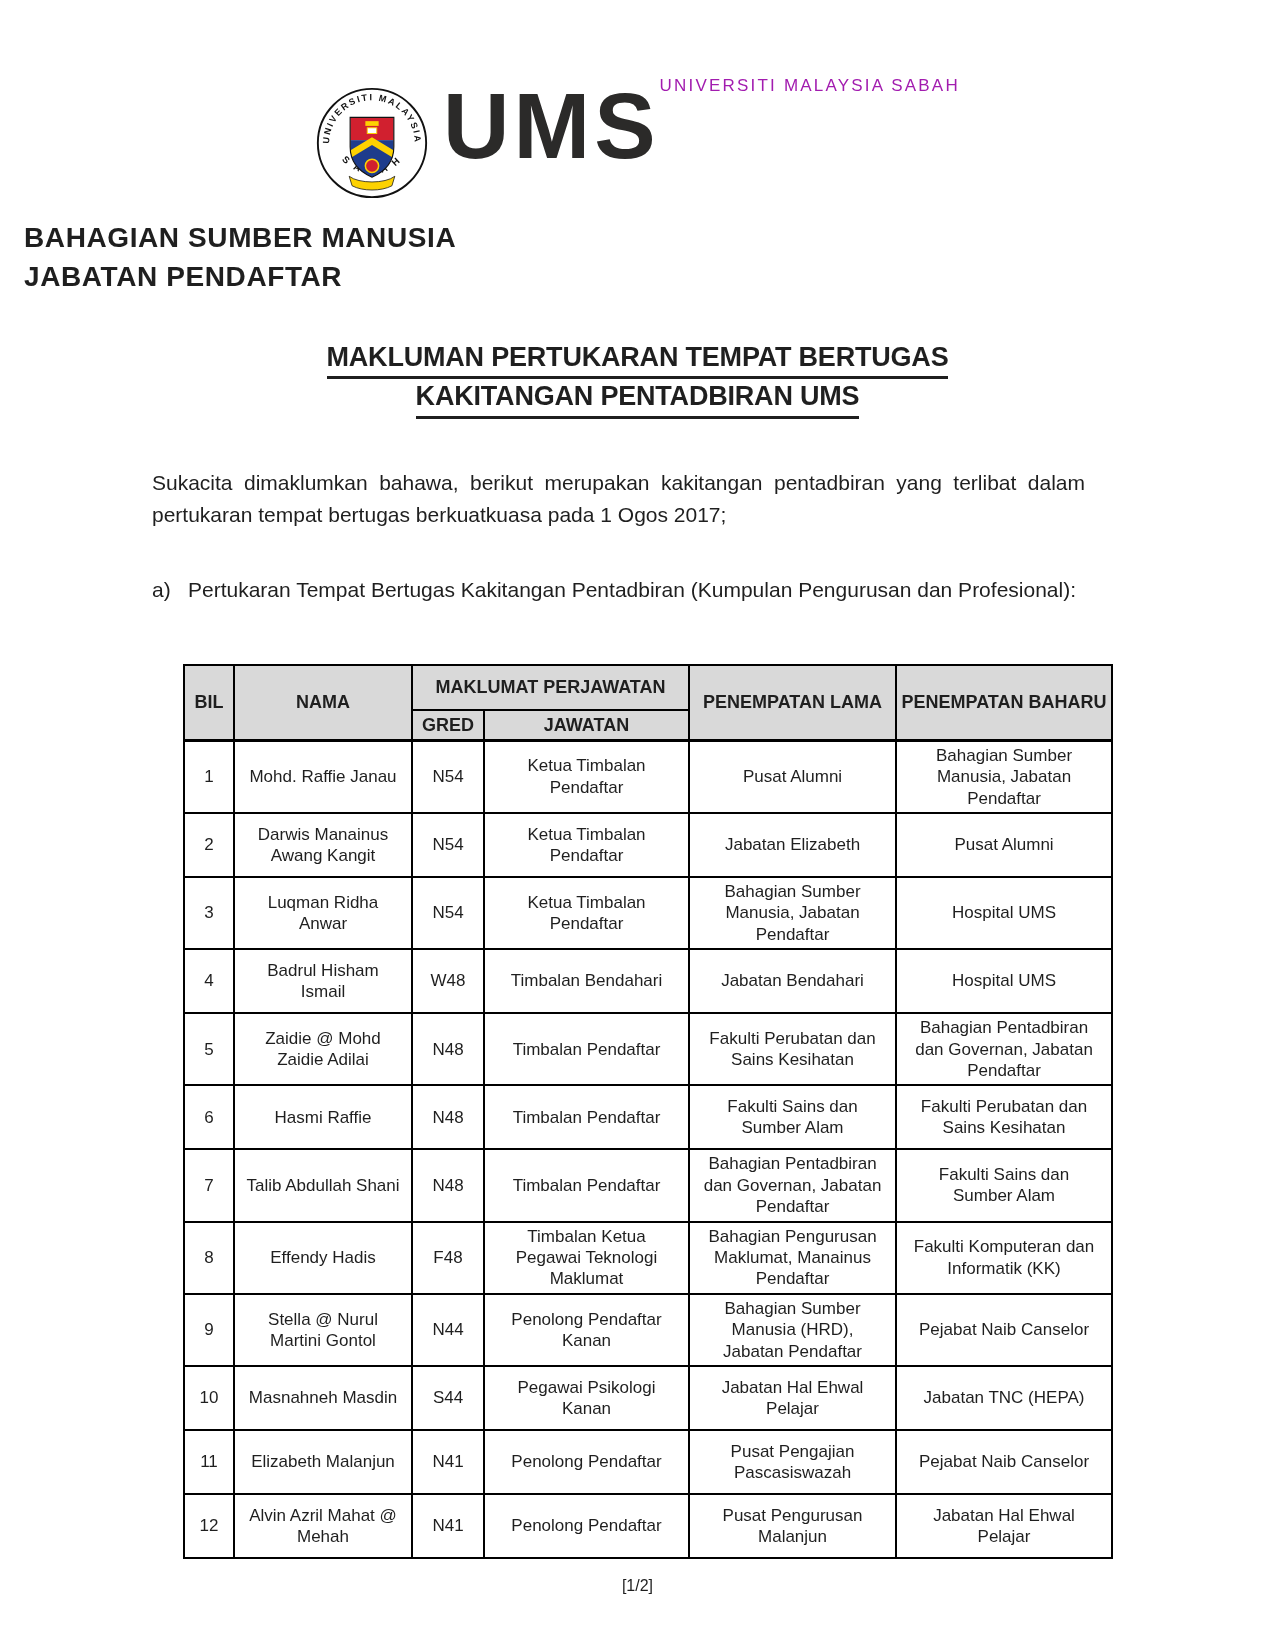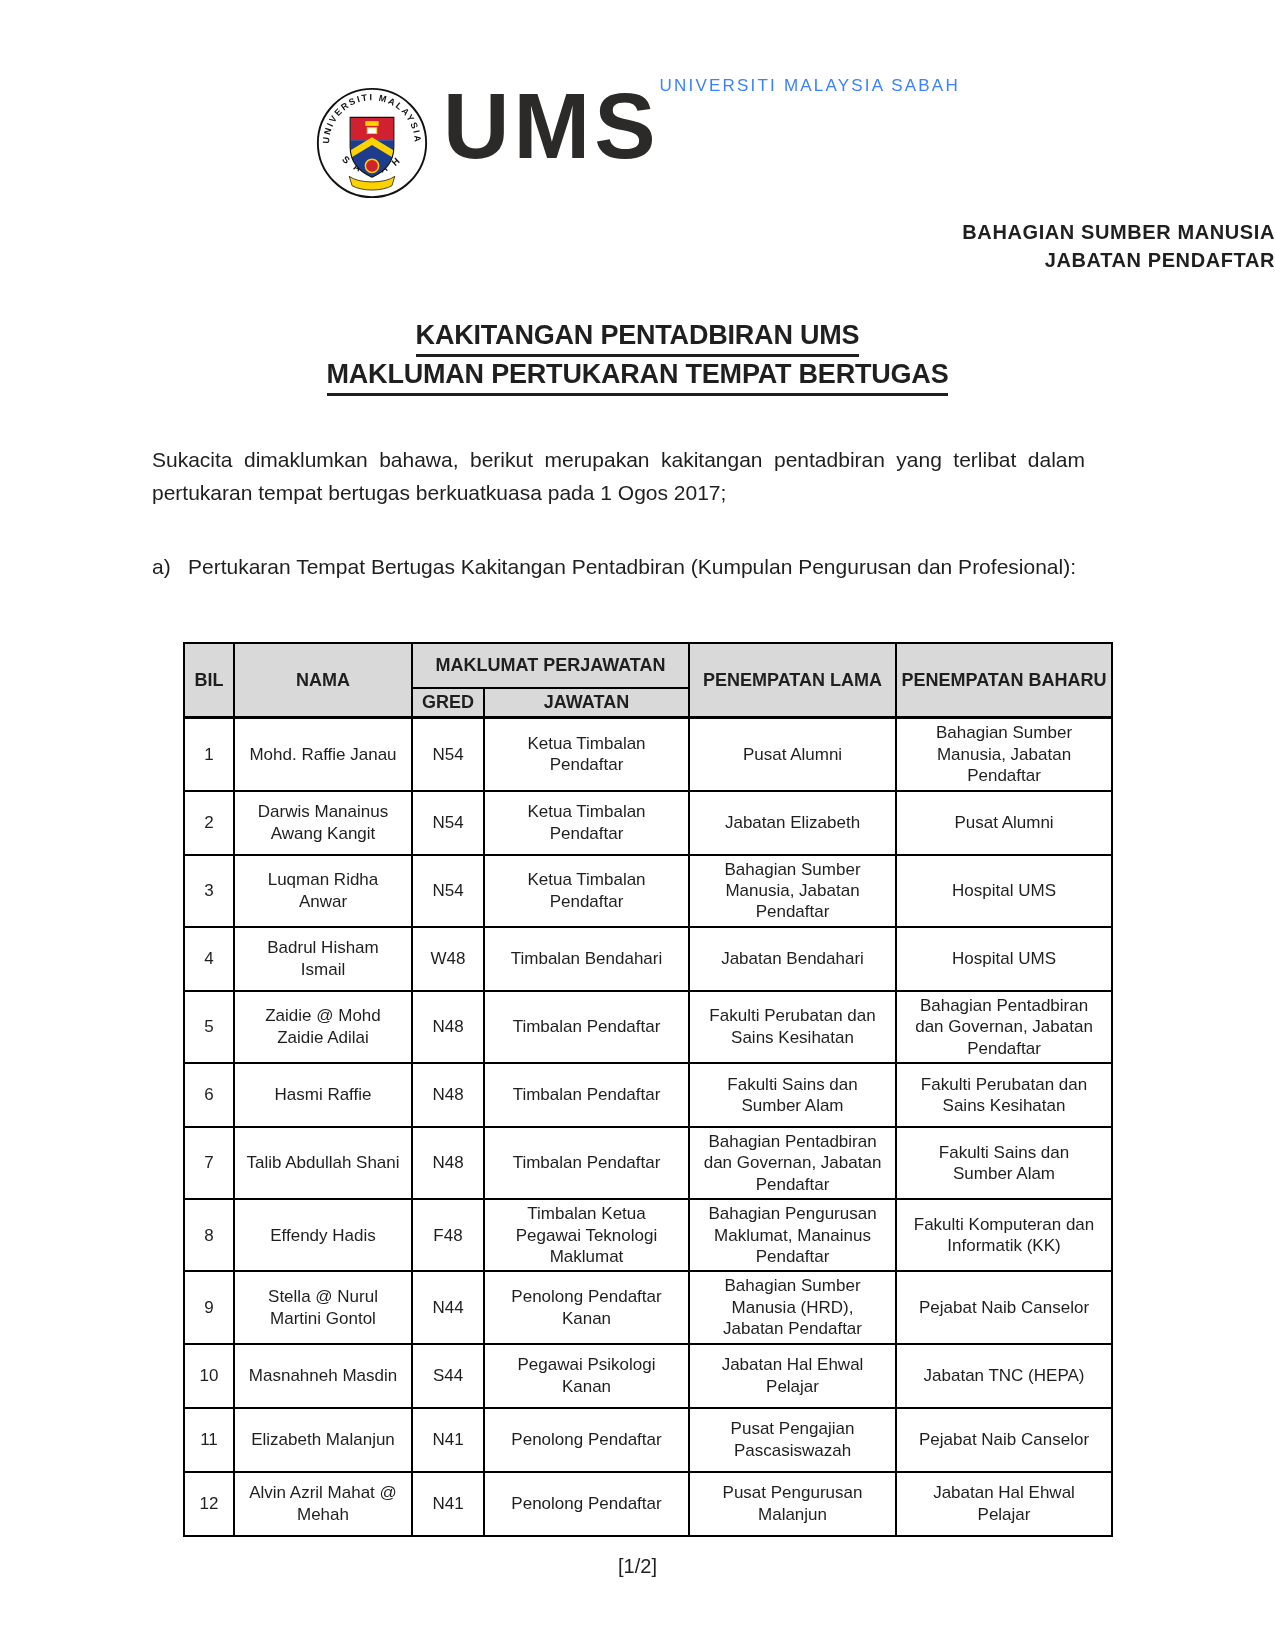--- a/index.html
+++ b/index.html
@@ -22,24 +22,24 @@
 
   
   .logo-row{display:flex;justify-content:center;align-items:flex-start;gap:14px;height:120px;}
   .crest{width:114px;height:114px;display:block;}
   .wordmark-col{display:flex;flex-direction:row;align-items:center;margin-top:-6px;}
   .ums-wordmark{
     font-size:92px;font-weight:700;letter-spacing:4px;line-height:1.0;
     color:#2b2a29;font-family:"Liberation Sans",sans-serif;
   }
   .ums-tagline{
-    font-size:17px;letter-spacing:2.2px;color:#3b82f6;margin-top:-4px;
+    font-size:17px;letter-spacing:2.2px;color:#a21caf;margin-top:-4px;
     align-self:stretch;text-align:center;
   }
-  .dept{ text-align:right;margin-top:12px;font-size:20px;font-weight:700;letter-spacing:0.6px;line-height:1.4;}
+  .dept{ text-align:left;margin-top:12px;font-size:28px;font-weight:700;letter-spacing:0.6px;line-height:1.4;padding-left:24px;}
 
   
   .doc-title{text-align:center;margin-top:44px;font-size:27px;font-weight:700;line-height:1.3;letter-spacing:-0.2px;}
   .doc-title .u{display:inline-block;border-bottom:3px solid var(--text);padding-bottom:1px;}
 
   
   .intro{margin:48px 190px 0 152px;font-size:21px;line-height:1.55;text-align:justify;}
   .section-a{
     margin:42px 190px 0 152px;font-size:21px;line-height:1.55;text-align:justify;
     padding-left:36px;text-indent:-36px;
@@ -60,21 +60,21 @@
   }
   thead tr.h1 th{height:45px;}
   thead tr.h2 th{height:30px;}
   table.staff td{
     height:64px;vertical-align:middle;text-align:center;padding:3px 10px;
   }
   td.c-nama{text-align:left;padding-left:13px;padding-right:8px;}
   td.c-bil{padding:3px 2px;}
 
   
-  .page-footer{text-align:center;margin-top:18px;font-size:20px;}
+  .page-footer{text-align:center;margin-top:18px;font-size:16px;}
 </style>
 </head>
 <body>
 
 <div class="page">
 
   <div class="letterhead">
     <div class="logo-row">
       <svg class="crest" viewBox="0 0 120 120" aria-hidden="true">
         <circle cx="60" cy="60" r="57" fill="#ffffff" stroke="#111111" stroke-width="2"></circle>
@@ -107,22 +107,22 @@
         <div class="ums-tagline">UNIVERSITI MALAYSIA SABAH</div>
       </div>
     </div>
     <div class="dept">
       <div>BAHAGIAN SUMBER MANUSIA</div>
       <div>JABATAN PENDAFTAR</div>
     </div>
   </div>
 
   <div class="doc-title">
+    <div><span class="u">MAKLUMAN PERTUKARAN TEMPAT BERTUGAS</span></div>
     <div><span class="u">KAKITANGAN PENTADBIRAN UMS</span></div>
-    <div><span class="u">MAKLUMAN PERTUKARAN TEMPAT BERTUGAS</span></div>
   </div>
 
   <p class="intro">Sukacita dimaklumkan bahawa, berikut merupakan kakitangan pentadbiran yang terlibat dalam pertukaran tempat bertugas berkuatkuasa pada 1 Ogos 2017;</p>
 
   <p class="section-a"><span class="marker">a)</span><span>Pertukaran Tempat Bertugas Kakitangan Pentadbiran (Kumpulan Pengurusan dan Profesional):</span></p>
 
   <table class="staff">
     <colgroup>
       <col style="width:50px">
         <col style="width:178px">

